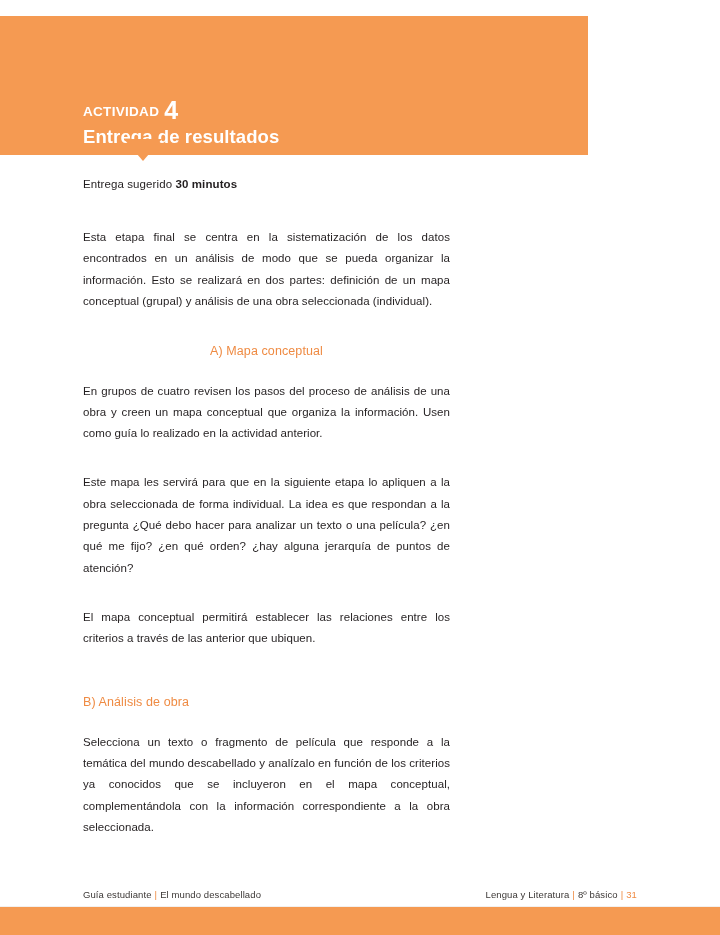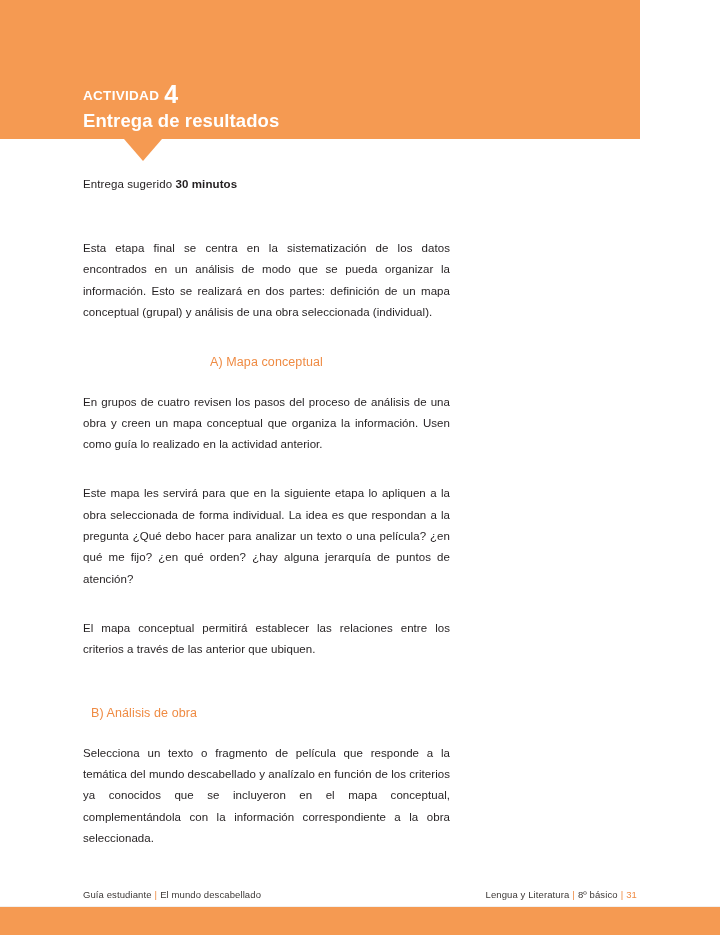--- a/index.html
+++ b/index.html
@@ -21,22 +21,22 @@
     position: absolute;
     inset: 0;
     width: 720px;
     height: 935px;
   }
 
   
   .header-band {
     position: absolute;
     left: 0;
-    top: 0;
-    width: 640px;
+    top: 16px;
+    width: 588px;
     height: 139px;
     background: #f59a52;
   }
 
   .header-inner {
     position: absolute;
     left: 83px;
     top: 0;
     width: 560px;
     height: 139px;
@@ -111,41 +111,40 @@
   p.para {
     margin: 0;
     font-size: 11.5px;
     line-height: 1.85;
     text-align: justify;
     color: #231f20;
     letter-spacing: 0.05px;
   }
 
   .para.first {
-    margin-top: 46px;
+    margin-top: 35px;
   }
   .para.gap {
     margin-top: 28px;
   }
 
   h3.section-heading {
     margin: 0;
     font-size: 12.5px;
     font-weight: normal;
     color: #ef8b43;
     letter-spacing: 0.1px;
     line-height: 1.4;
   }
   .section-heading.a-head {
     margin-top: 31px;
     text-align: center;
   }
   .section-heading.b-head {
     margin-top: 45px;
-    margin-left: 8px;
   }
   .para.after-head {
     margin-top: 20px;
   }
 
   
   .footer-rule {
     position: absolute;
     left: 0;
     top: 906px;

